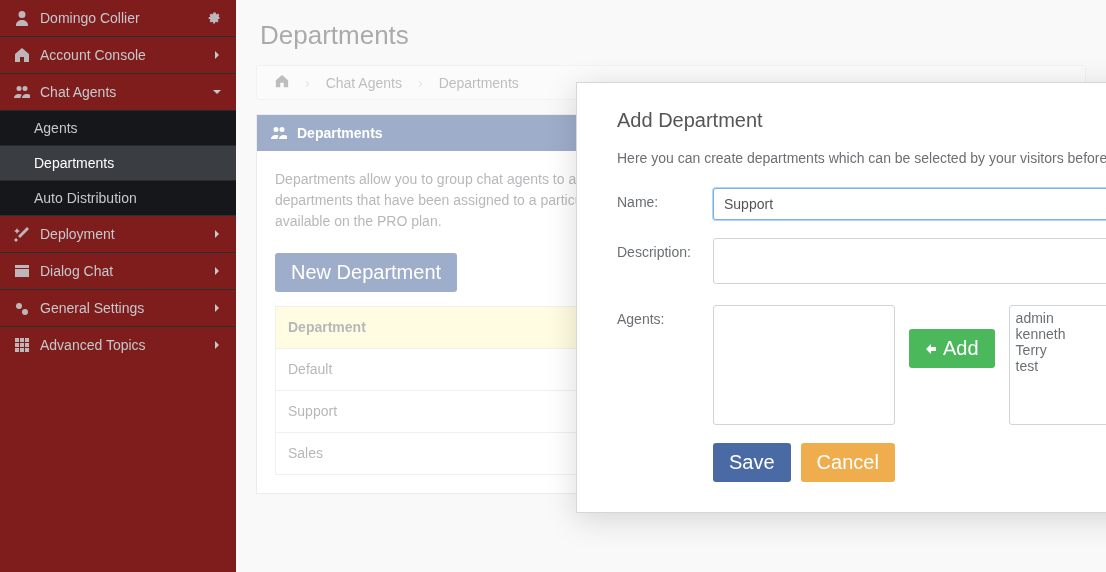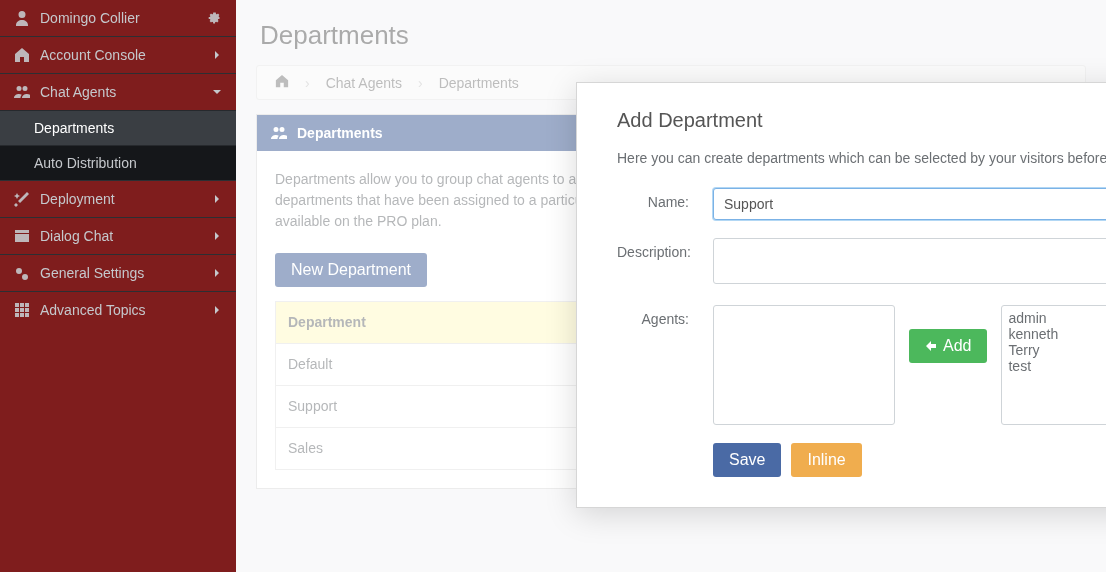--- a/index.html
+++ b/index.html
@@ -23,37 +23,37 @@
   .page-title { font-size: 26px; color: #555; padding: 20px 24px 14px; font-weight: 400; }
   .breadcrumbs { margin: 0 20px 14px; display: flex; align-items: center; gap: 6px; background: #f7f7f7; border: 1px solid #e4e4e4; border-radius: 3px; padding: 6px 8px; }
   .bc-item { color: #7b7b7b; padding: 2px 10px; border-radius: 3px; background: transparent; }
   .bc-sep { color: #c7c7c7; }
   .bc-home svg { width: 14px; height: 14px; fill: #7b7b7b; }
 
   .panel { margin: 0 20px; background: #fff; border: 1px solid #d9d9d9; border-radius: 0; }
   .panel-head { background: #3c5b94; color: #fff; padding: 10px 14px; display: flex; align-items: center; gap: 10px; font-weight: 600; }
   .panel-head svg { width: 16px; height: 16px; fill: #fff; }
   .panel-body { padding: 18px; color: #6b6f73; line-height: 1.5; }
-  .btn { display: inline-block; border: none; padding: 8px 16px; border-radius: 3px; color: #fff; cursor: pointer; font-size: 16px; }
+  .btn { display: inline-block; border: none; padding: 8px 16px; border-radius: 3px; color: #fff; cursor: pointer; font-size: 20px; }
   .btn-blue { background: #3c5b94; }
   .btn-green { background: #4cb85c; }
   .btn-orange { background: #f0ad4e; }
   .btn-primary { background: #4a6aa5; }
 
   table.depts { width: 100%; border-collapse: collapse; margin-top: 14px; }
   table.depts th, table.depts td { border: 1px solid #e0e0e0; padding: 10px 12px; text-align: left; color: #6b6f73; }
   table.depts th { background: #fef9c3; font-weight: 700; }
 
   
   .overlay { position: absolute; inset: 0; background: rgba(255,255,255,0.5); }
   .modal { position: absolute; left: 340px; top: 82px; width: 740px; background: #fff; border: 1px solid #d6d6d6; box-shadow: 0 6px 30px rgba(0,0,0,0.15); padding: 26px 40px 30px; }
   .modal h2 { font-size: 20px; color: #555; font-weight: 400; margin-bottom: 18px; }
   .modal-intro { color: #6b6f73; margin-bottom: 22px; }
   .form-row { display: flex; align-items: flex-start; margin-bottom: 18px; }
-  .form-label { width: 96px; text-align: right; padding-right: 24px; color: #6b6f73; padding-top: 6px; }
+  .form-label { width: 96px; text-align: left; padding-right: 24px; color: #6b6f73; padding-top: 6px; }
   .form-ctrl { flex: 1; }
   .inp { width: 100%; border: 1px solid #cfd4d8; border-radius: 3px; padding: 7px 10px; font-size: 14px; color: #555; }
   .inp-focused { border-color: #7bb2e6; box-shadow: 0 0 0 1px rgba(102,175,233,.5); outline: none; }
   textarea.inp { height: 46px; resize: both; }
   .agents-wrap { display: flex; gap: 14px; align-items: flex-start; }
   .listbox { width: 182px; height: 120px; border: 1px solid #cfd4d8; border-radius: 3px; background: #fff; overflow-y: scroll; padding: 4px 6px; color: #6b6f73; }
   .agents-btns { display: flex; flex-direction: row; gap: 10px; padding-top: 24px; }
   .agents-btns .btn { display: flex; align-items: center; gap: 6px; justify-content: center; }
   .agents-btns svg { width: 12px; height: 12px; fill: #fff; }
   .modal-actions { margin-left: 96px; display: flex; gap: 10px; }
@@ -101,20 +101,21 @@
               <path d="M5 7a2.5 2.5 0 100-5 2.5 2.5 0 000 5zm6 0a2.5 2.5 0 100-5 2.5 2.5 0 000 5zM0 14c0-2.5 2.5-4 5-4 1 0 2 .2 2.8.7C7 11.5 6.5 12.7 6.5 14H0zm8 0c0-2.5 2.5-4 5-4s5 1.5 5 4H8z"></path>
             </svg>
           </span>
         <span>Chat Agents</span>
       </div>
       <span class="sb-arrow"><svg viewBox="0 0 10 10">
             <path d="M1 3l4 4 4-4z"></path>
           </svg></span>
     </div>
     <div class="sb-sub">
+      <div class="sb-subitem">Agents</div>
       <div class="sb-subitem active">Departments</div>
       <div class="sb-subitem">Auto Distribution</div>
     </div>
 
     <div class="sb-row">
       <div class="sb-left">
         <span class="sb-icon">
             <svg viewBox="0 0 16 16">
               <path d="M13 1l2 2-9 9-2-2zM2 12l2 2-2 2-2-2zM3 2l1 2 2 1-2 1-1 2-1-2-2-1 2-1z"></path>
             </svg>
@@ -257,17 +258,17 @@
             <div>admin</div>
             <div>kenneth</div>
             <div>Terry</div>
             <div>test</div>
           </div>
         </div>
       </div>
 
       <div class="modal-actions">
         <button class="btn btn-primary">Save</button>
-        <button class="btn btn-orange">Inline</button>
+        <button class="btn btn-orange">Cancel</button>
       </div>
     </div>
   </div>
 </div>
 
 </body></html>

